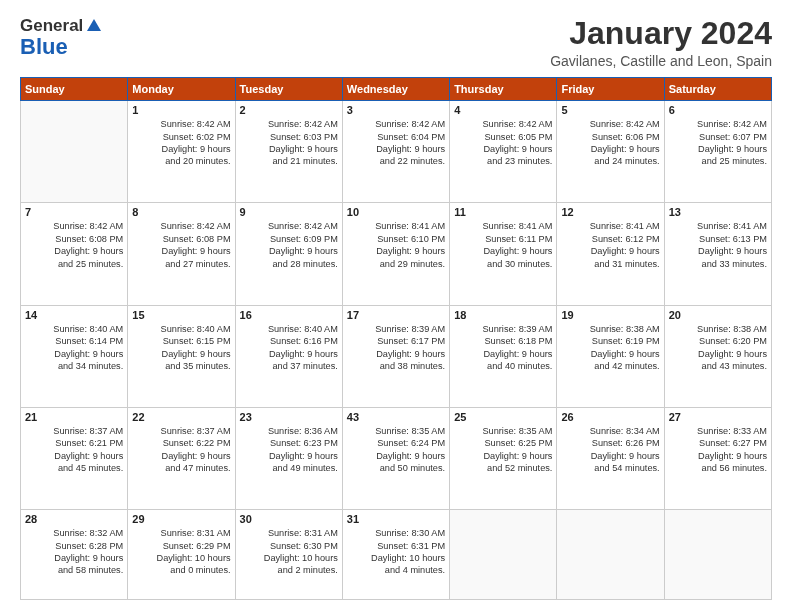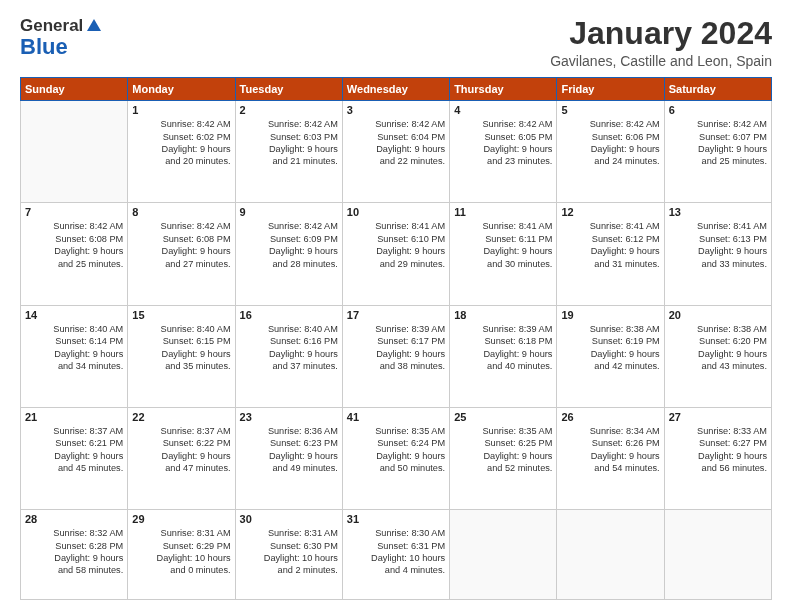--- a/index.html
+++ b/index.html
@@ -220,21 +220,21 @@
         </td>
         <td>
           <div class="cell-date">22</div>
           <div class="cell-info">Sunrise: 8:37 AM<br>Sunset: 6:22 PM<br>Daylight: 9 hours<br>and 47 minutes.</div>
         </td>
         <td>
           <div class="cell-date">23</div>
           <div class="cell-info">Sunrise: 8:36 AM<br>Sunset: 6:23 PM<br>Daylight: 9 hours<br>and 49 minutes.</div>
         </td>
         <td>
-          <div class="cell-date">41</div>
+          <div class="cell-date">43</div>
           <div class="cell-info">Sunrise: 8:35 AM<br>Sunset: 6:24 PM<br>Daylight: 9 hours<br>and 50 minutes.</div>
         </td>
         <td>
           <div class="cell-date">25</div>
           <div class="cell-info">Sunrise: 8:35 AM<br>Sunset: 6:25 PM<br>Daylight: 9 hours<br>and 52 minutes.</div>
         </td>
         <td>
           <div class="cell-date">26</div>
           <div class="cell-info">Sunrise: 8:34 AM<br>Sunset: 6:26 PM<br>Daylight: 9 hours<br>and 54 minutes.</div>
         </td>

